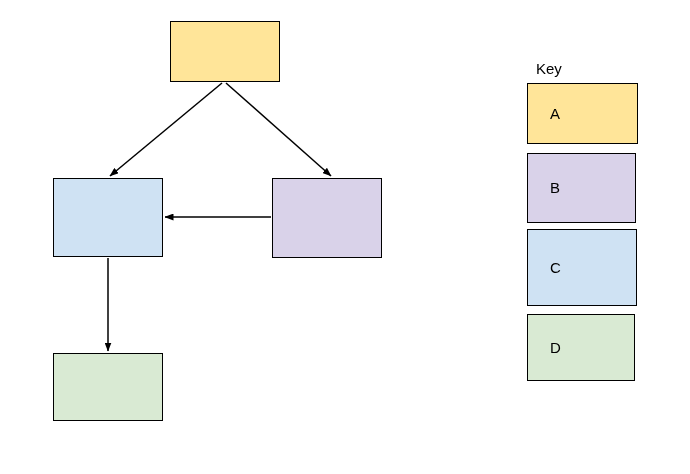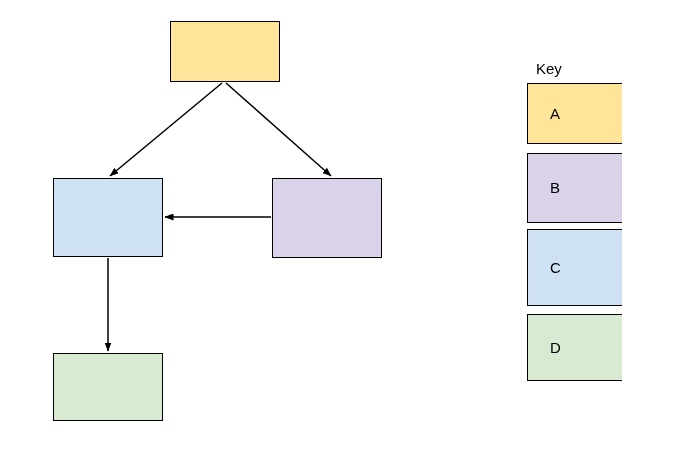--- a/index.html
+++ b/index.html
@@ -2,21 +2,21 @@
 <html><head>
 <meta charset="utf-8">
 <style>
   html, body {
     margin: 0;
     padding: 0;
     background: #ffffff;
   }
   #canvas {
     position: relative;
-    width: 622px;
+    width: 690px;
     height: 474px;
     background: #ffffff;
     overflow: hidden;
     font-family: "Liberation Sans", sans-serif;
   }
   .node {
     position: absolute;
     box-sizing: border-box;
     border: 1.6px solid #000000;
   }

